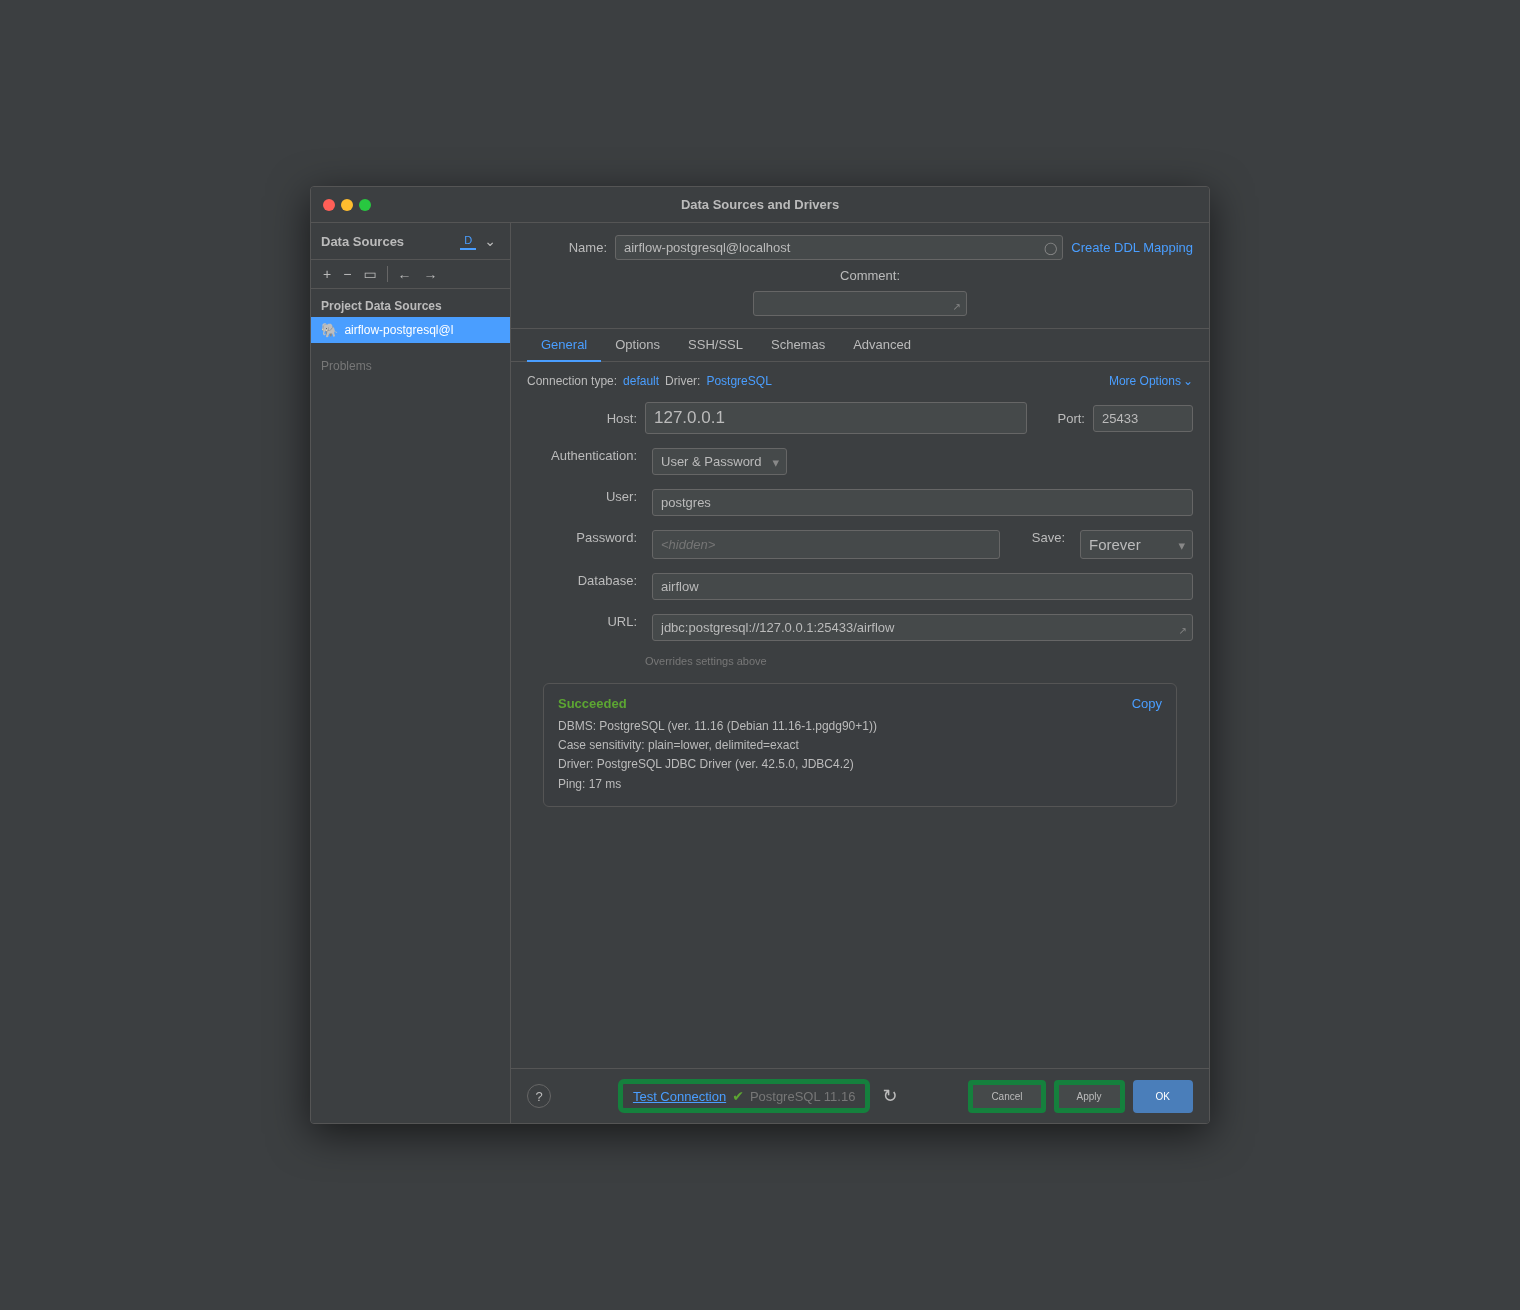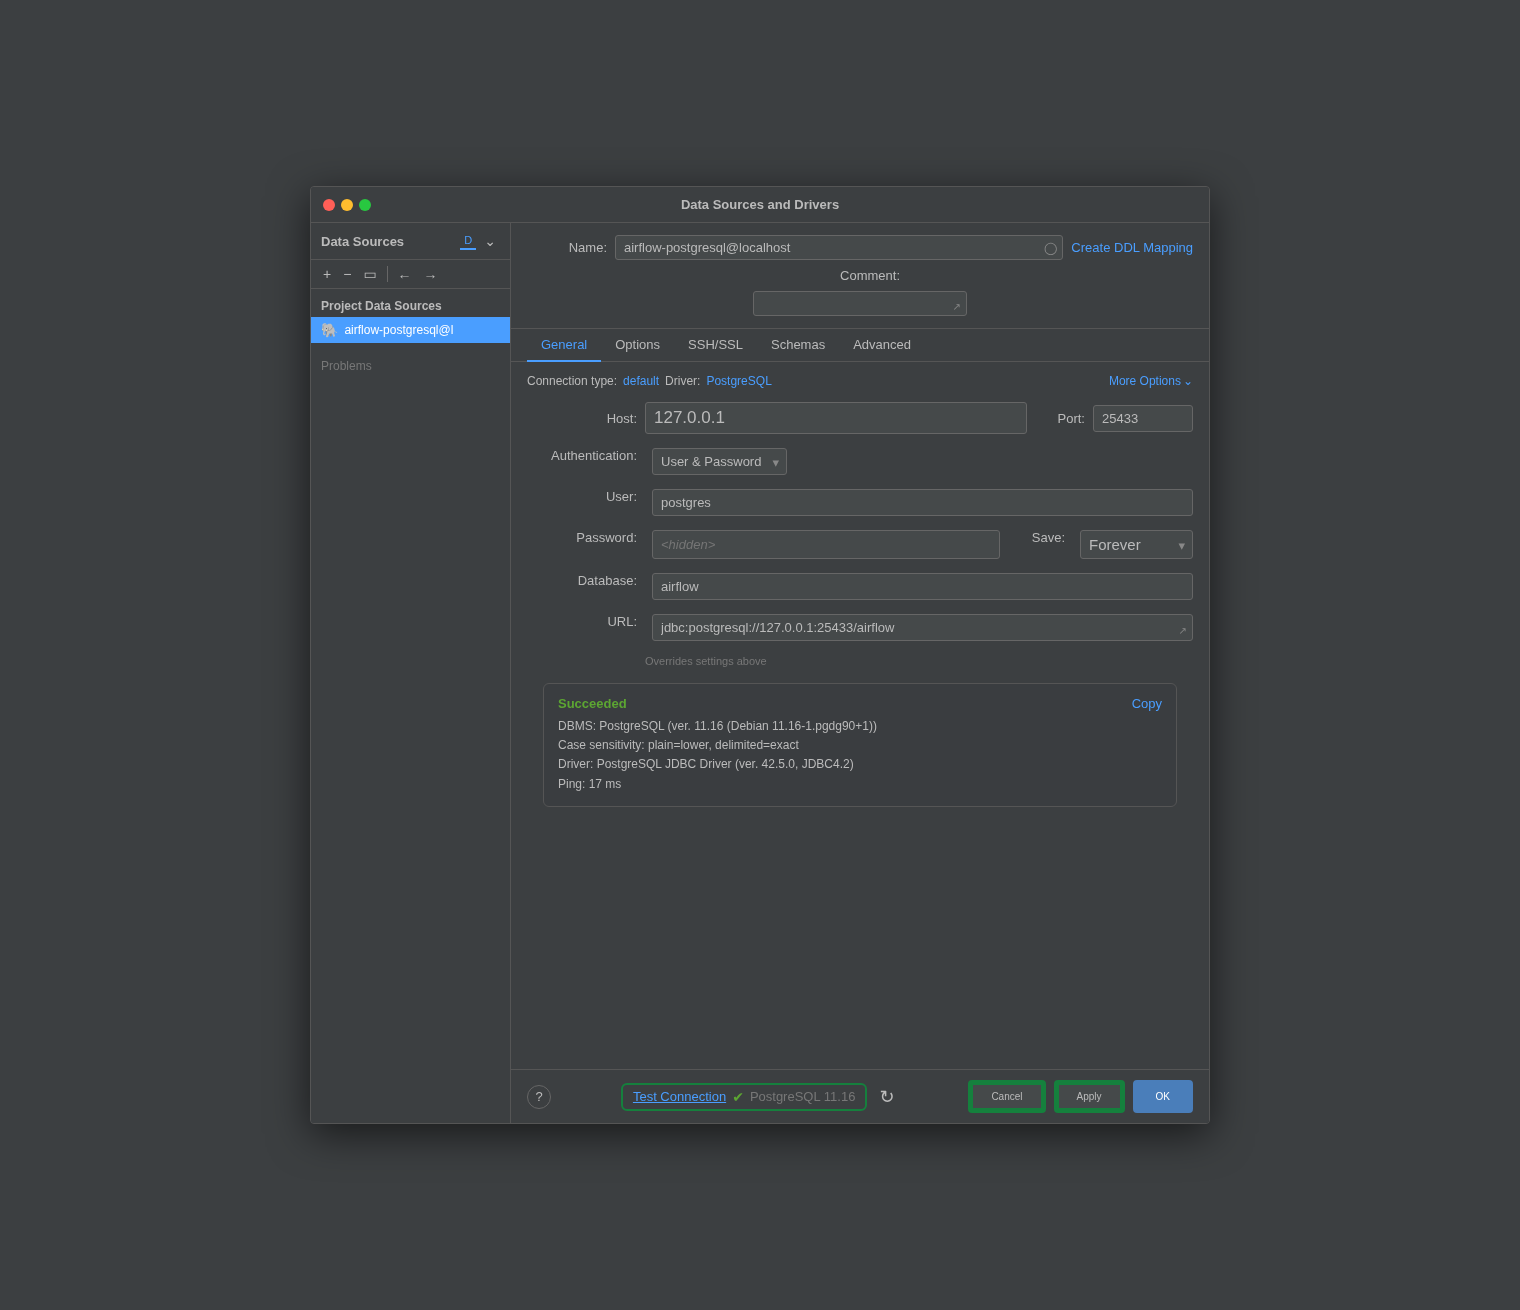--- a/index.html
+++ b/index.html
@@ -450,21 +450,21 @@
       align-items: center;
       justify-content: space-between;
       background: #3c3f41;
     }
     .test-connection-area {
       display: flex;
       align-items: center;
       gap: 8px;
     }
     .test-connection-btn-wrap {
-      border: 2px solid #15803d;
+      border: 5px solid #15803d;
       border-radius: 6px;
       padding: 4px 10px;
       display: flex;
       align-items: center;
       gap: 6px;
     }
     .test-connection-link {
       color: #4a9eff;
       cursor: pointer;
       font-size: 13px;

